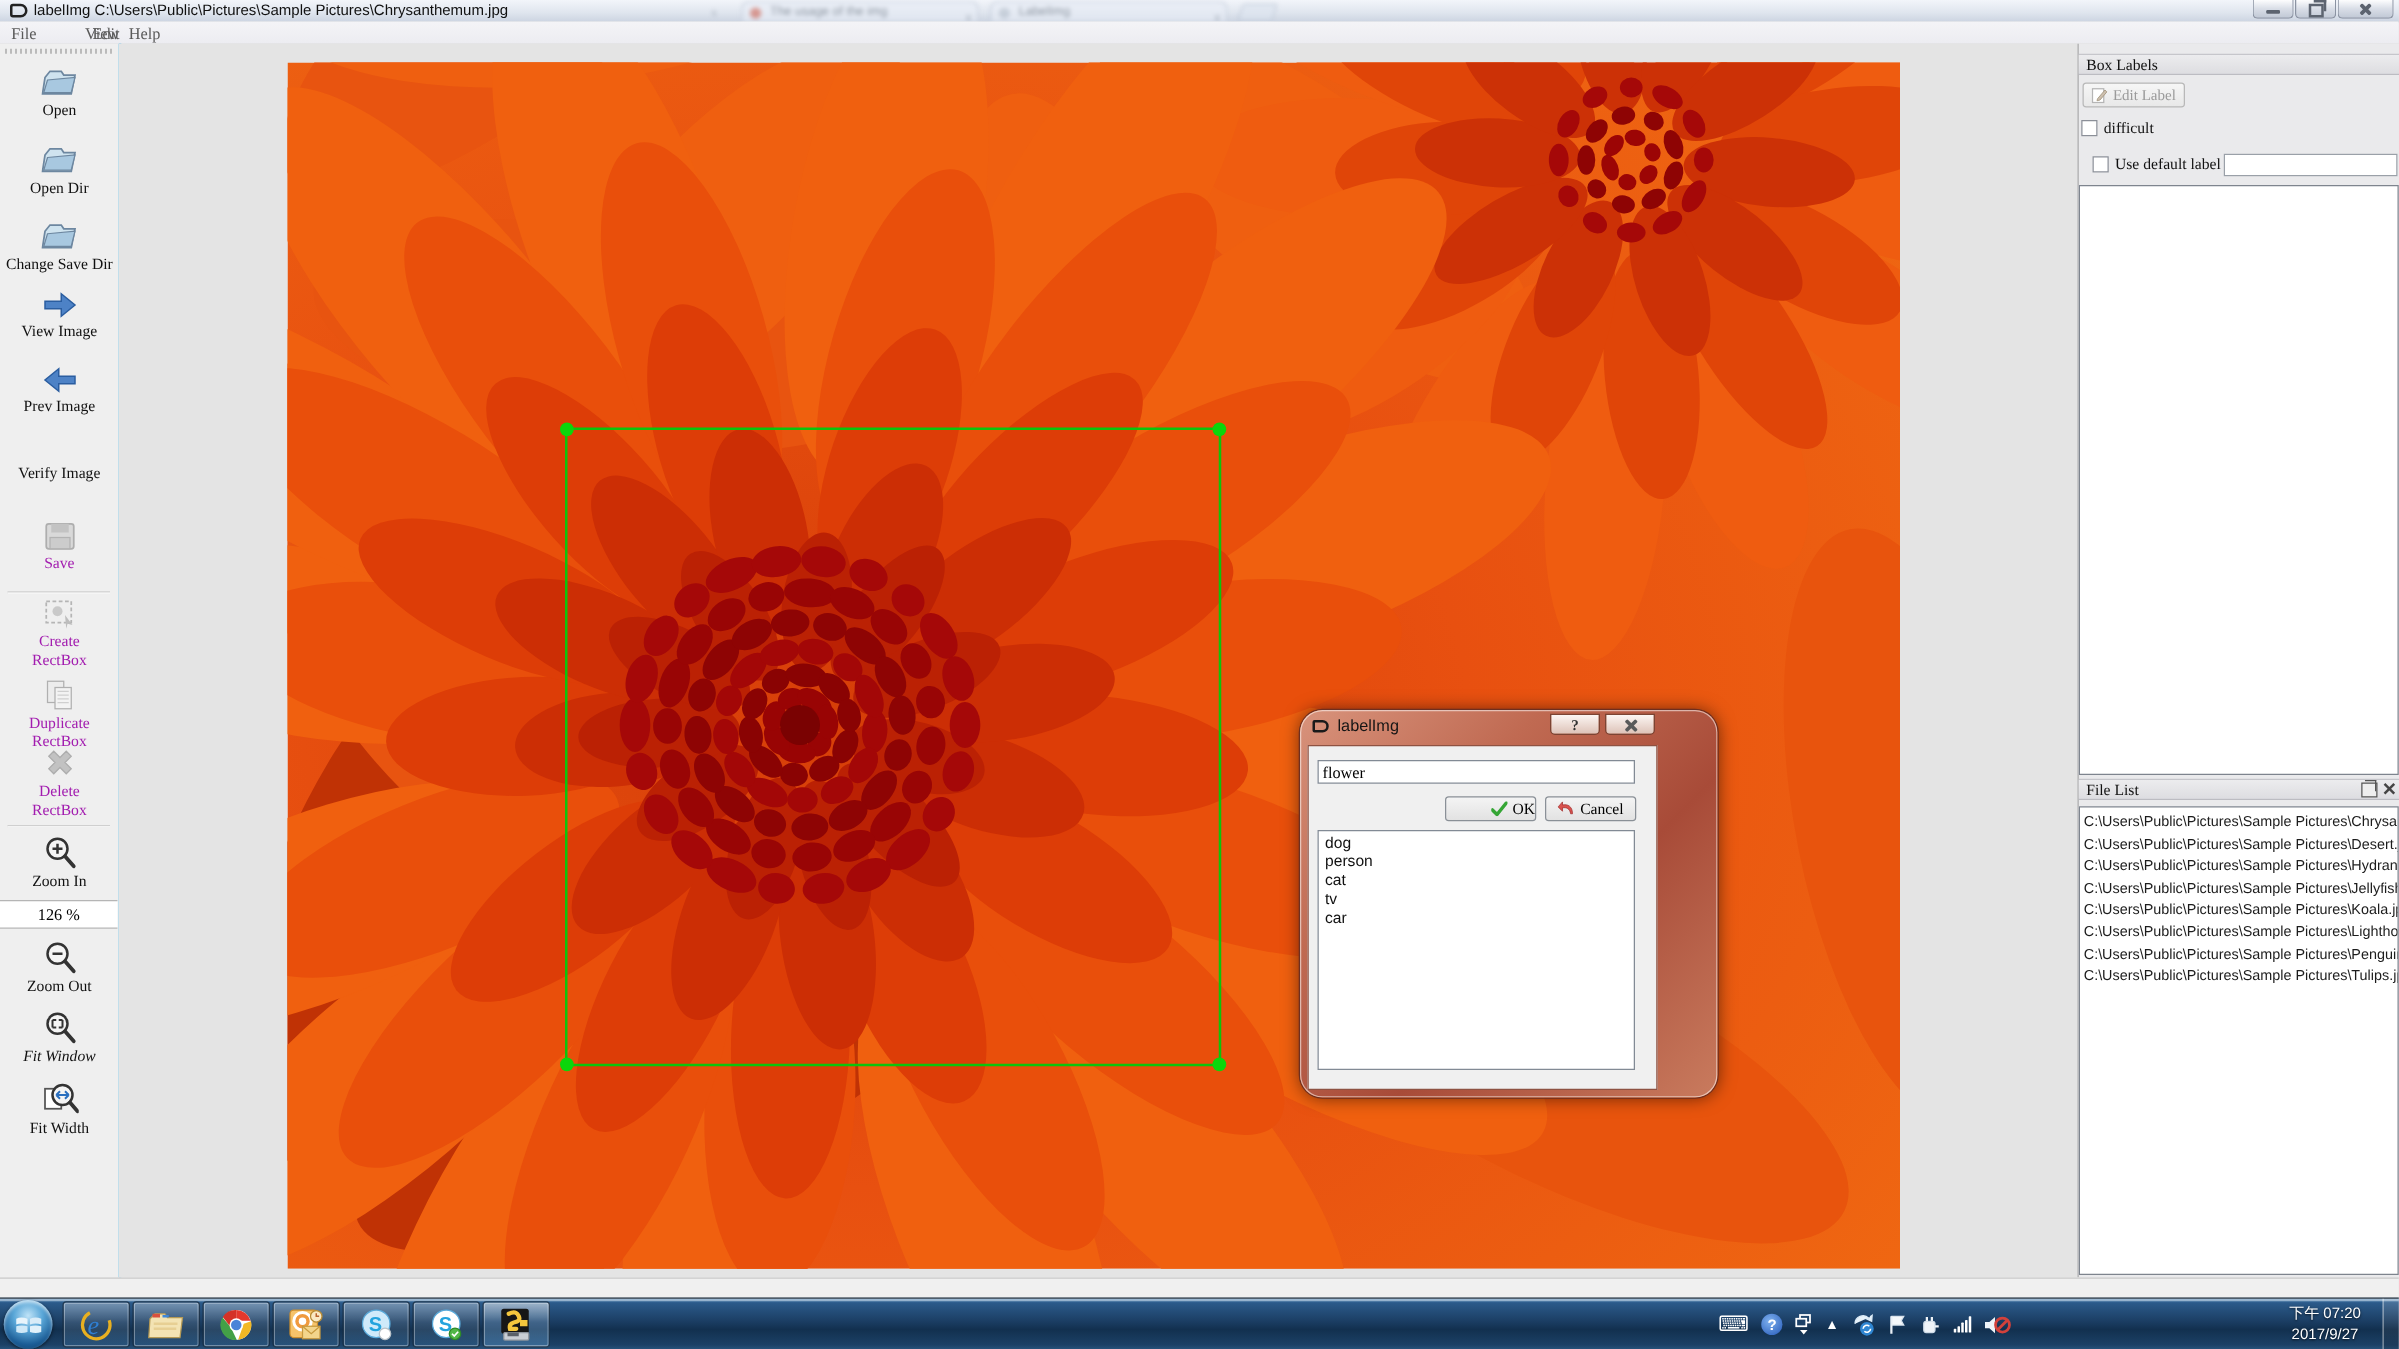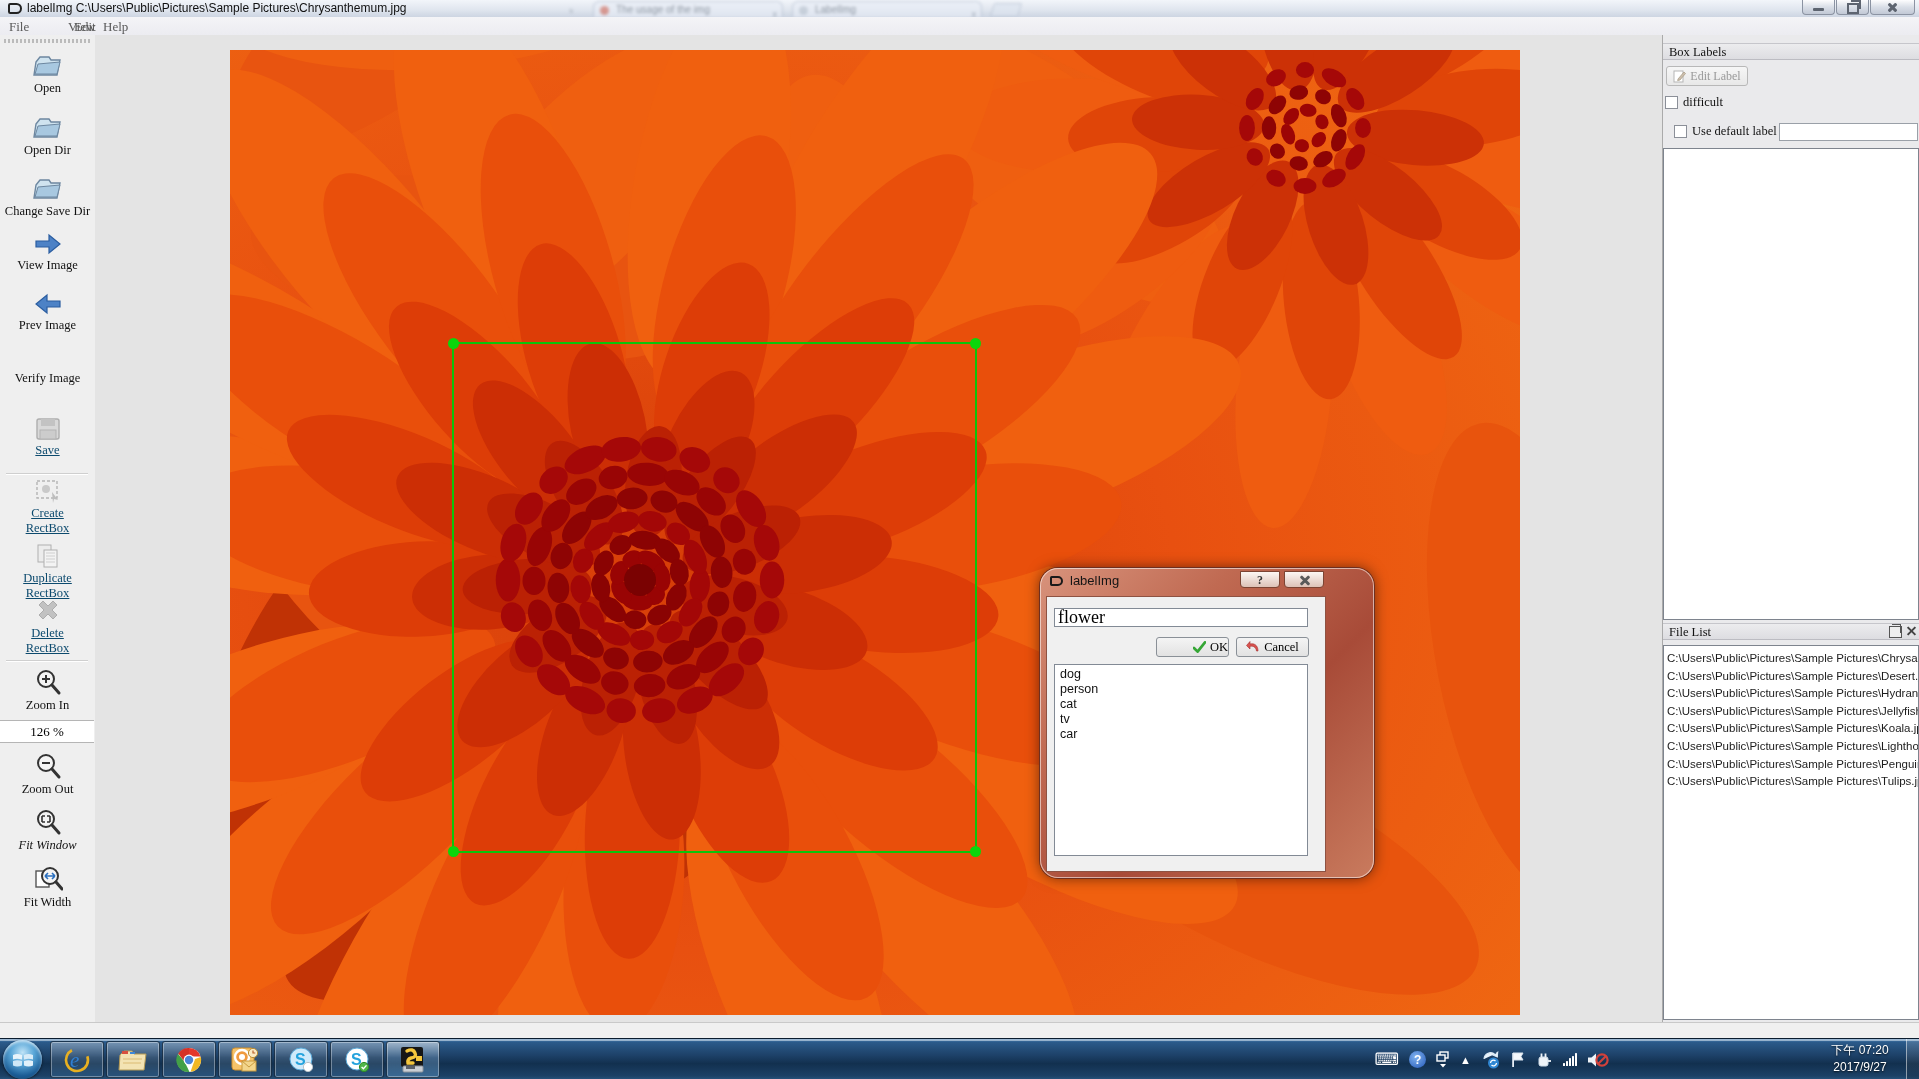--- a/index.html
+++ b/index.html
@@ -43,21 +43,21 @@
   .menu-item{position:absolute;top:2px;font-size:13px;color:#5a5a5a;padding:0 4px;}
 
   
   #main{left:0;top:35px;width:1919px;height:987px;background:#e4e4e4;}
 
   
   #toolbar{left:0;top:0;width:95px;height:987px;background:#efefef;border-right:2px solid #0ea5e9;}
   #toolbar .grip{position:absolute;left:4px;top:4px;width:86px;height:4px;
     background:repeating-linear-gradient(90deg,#bbb 0 2px,transparent 2px 4px);}
   .tb-item{position:absolute;left:0;width:95px;text-align:center;font-size:12.5px;color:#111;}
-  .tb-item.disabled{color:#0c4a6e;text-decoration:underline;}
+  .tb-item.disabled{color:#a21caf;}
   .tb-icon{display:block;margin:0 auto 2px auto;}
   .tb-sep{position:absolute;left:6px;width:82px;height:1px;background:#cfcfcf;border-bottom:1px solid #fff;}
   #zoomval{position:absolute;left:0;width:94px;height:21px;background:#fff;
     border-top:1px solid #b5b5b5;border-bottom:1px solid #b5b5b5;
     font-size:13px;text-align:center;line-height:21px;color:#000;}
 
   
   #canvas{left:95px;top:0;width:1570px;height:987px;background:#e4e4e4;overflow:hidden;}
   #photo{position:absolute;left:135px;top:15px;width:1290px;height:965px;}
   #bbox{position:absolute;left:357px;top:307px;width:525px;height:511px;
@@ -98,21 +98,21 @@
     font-family:"Liberation Serif",serif;}
   #dlg-help{left:200px;width:40px;font-weight:bold;}
   #dlg-close{left:244px;width:40px;}
   .dx{position:relative;width:100%;height:100%;}
   .dx:before,.dx:after{content:"";position:absolute;left:14px;top:7px;width:12px;height:3px;background:#5a5a5a;border-radius:1px;transform:rotate(45deg);}
   .dx:after{transform:rotate(-45deg);}
   #dclient{position:absolute;left:6px;top:28px;width:280px;height:276px;background:#f0f0f0;
     border:1px solid #8e5242;box-sizing:border-box;}
   #dlg-input{position:absolute;left:7px;top:11px;width:254px;height:19px;background:#fff;
     border:1px solid #828a95;box-sizing:border-box;font-family:"Liberation Serif",serif;
-    font-size:18px;padding:0 3px;}
+    font-size:13px;padding:0 3px;}
   .dlg-pushbtn{position:absolute;top:40px;width:73px;height:20px;background:linear-gradient(#f4f4f4,#e2e2e2);
     border:1px solid #8a9097;border-radius:3px;font-size:12.5px;color:#000;box-sizing:border-box;
     display:flex;align-items:center;justify-content:center;gap:4px;}
   #dlg-list{position:absolute;left:7px;top:67px;width:254px;height:192px;background:#fff;
     border:1px solid #828a95;box-sizing:border-box;padding:2px 0 0 5px;}
   .dlg-row{font-family:"Liberation Sans",sans-serif;font-size:12.5px;color:#111;line-height:15px;}
 
   
   #statusbar{left:0;top:1022px;width:1919px;height:16px;background:#f0f0f0;border-top:1px solid #c9c9c9;}
 

